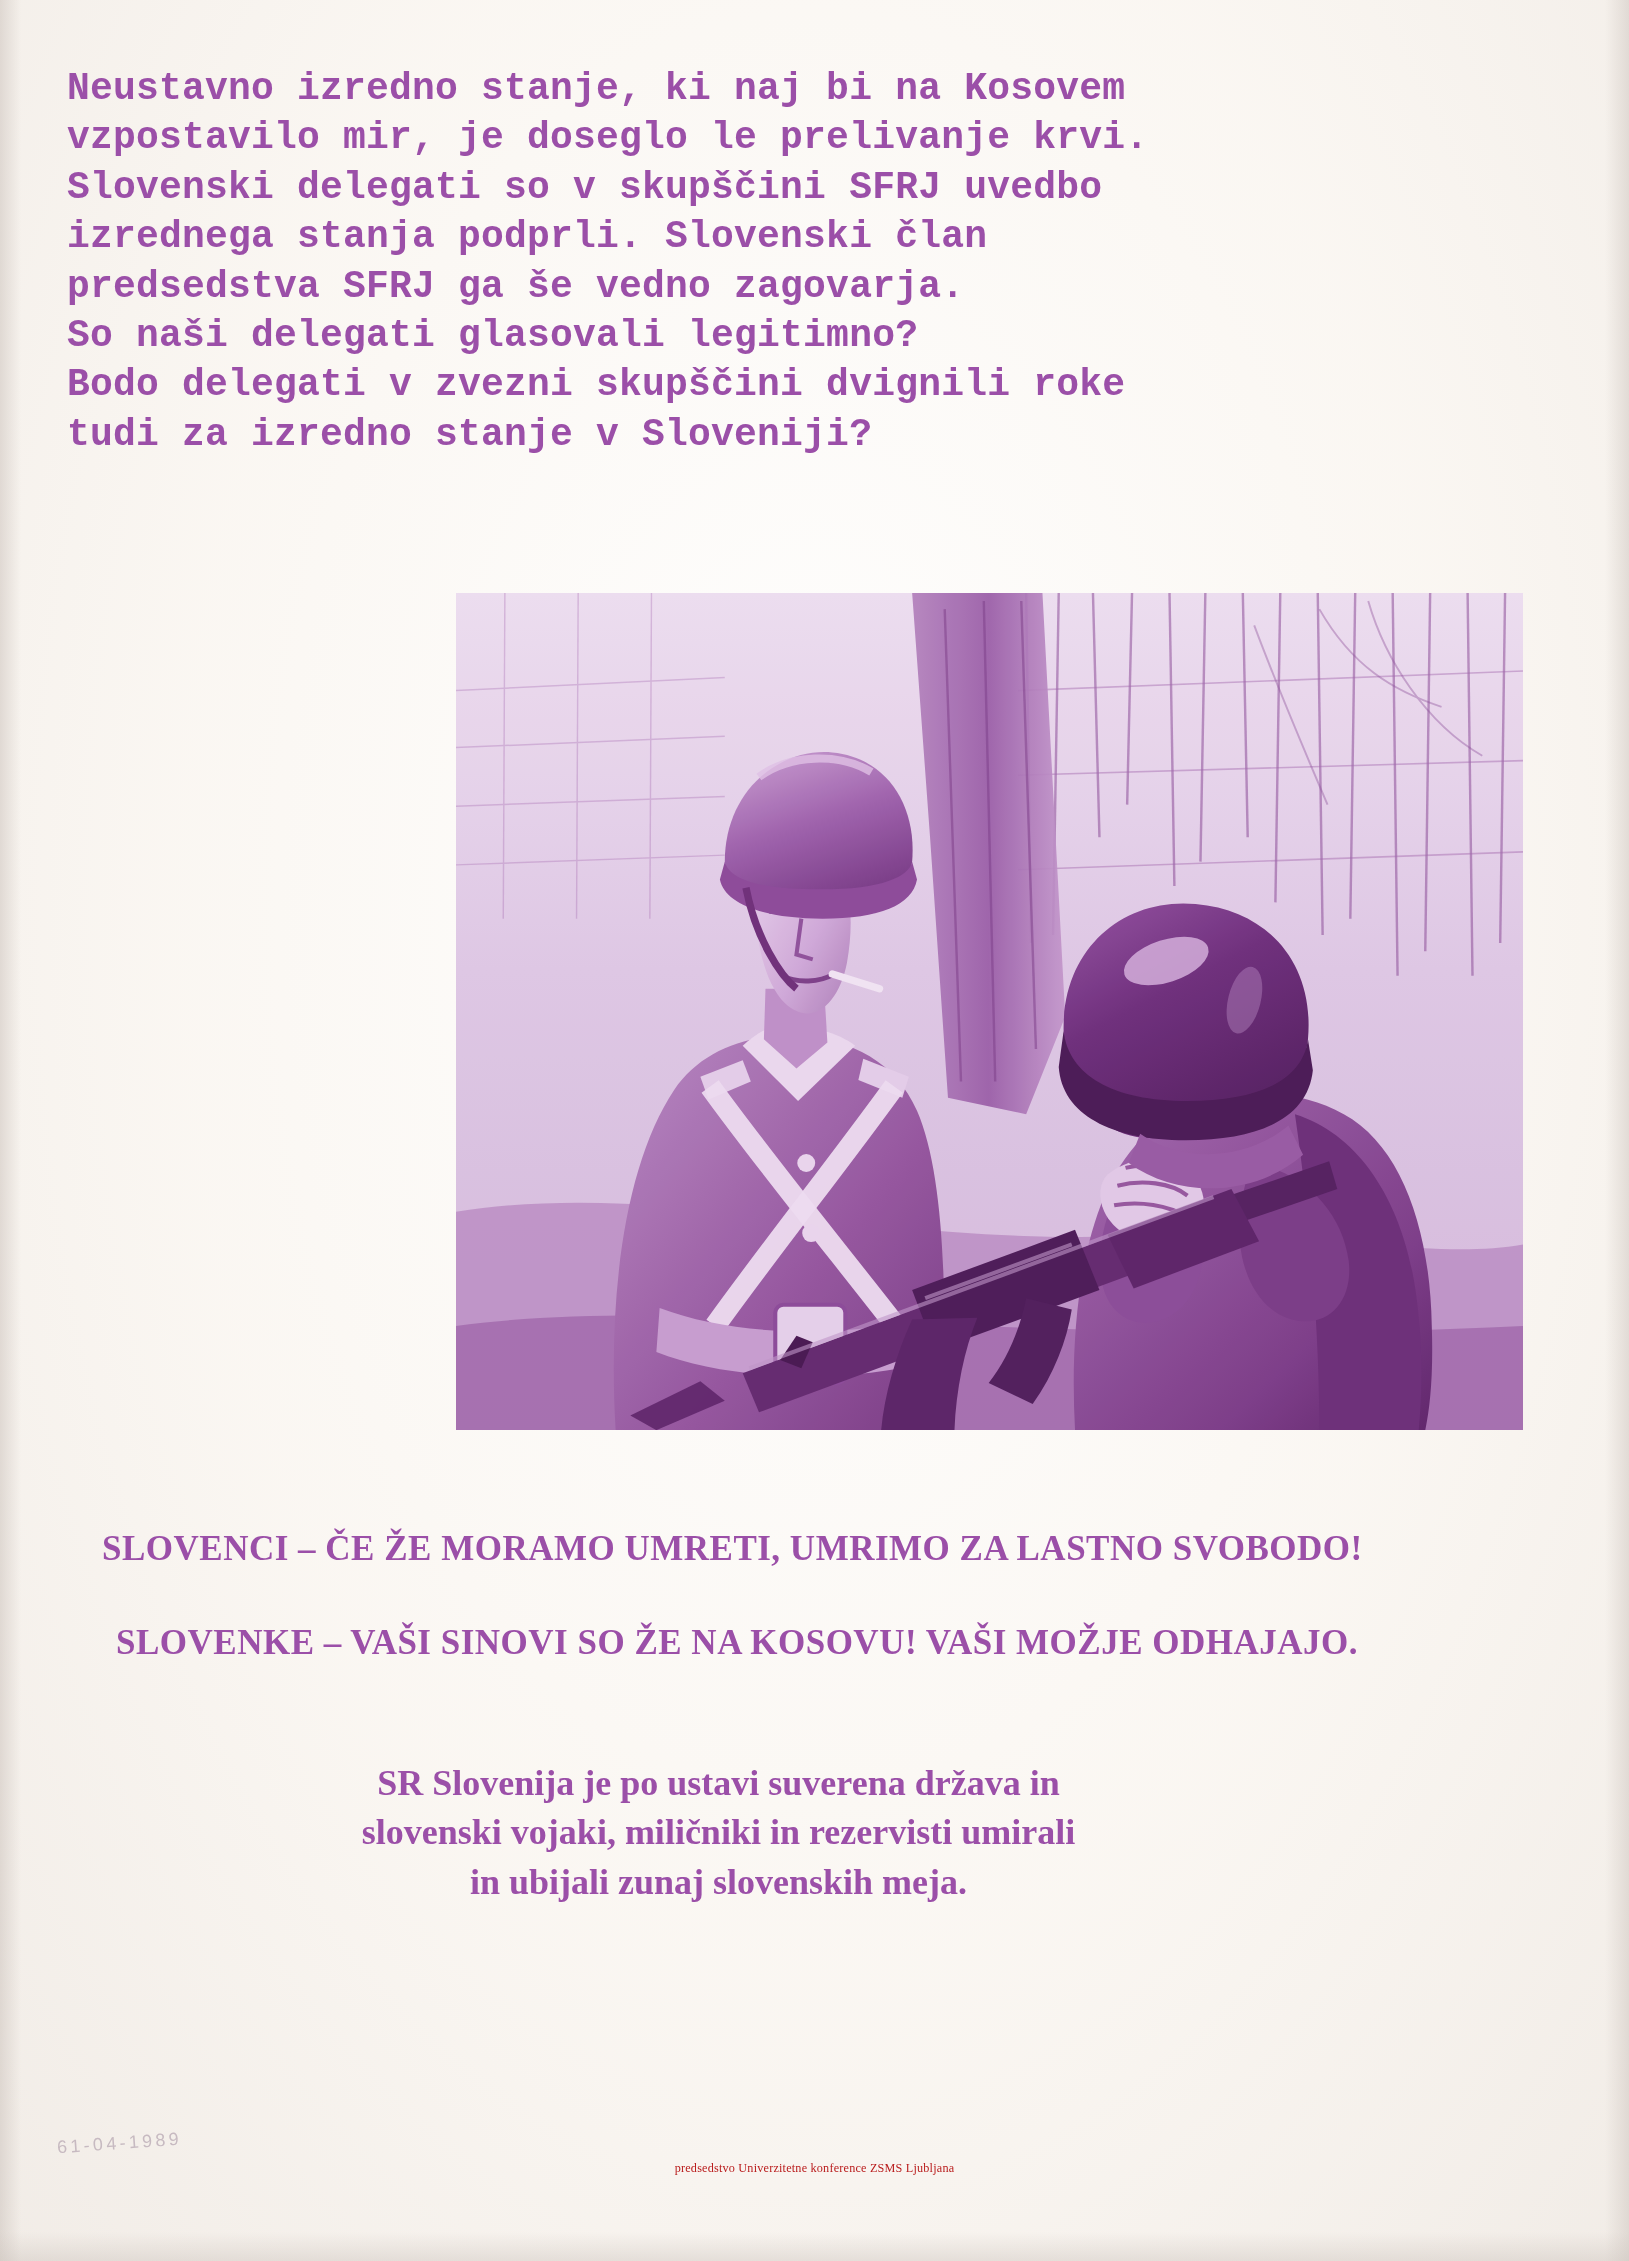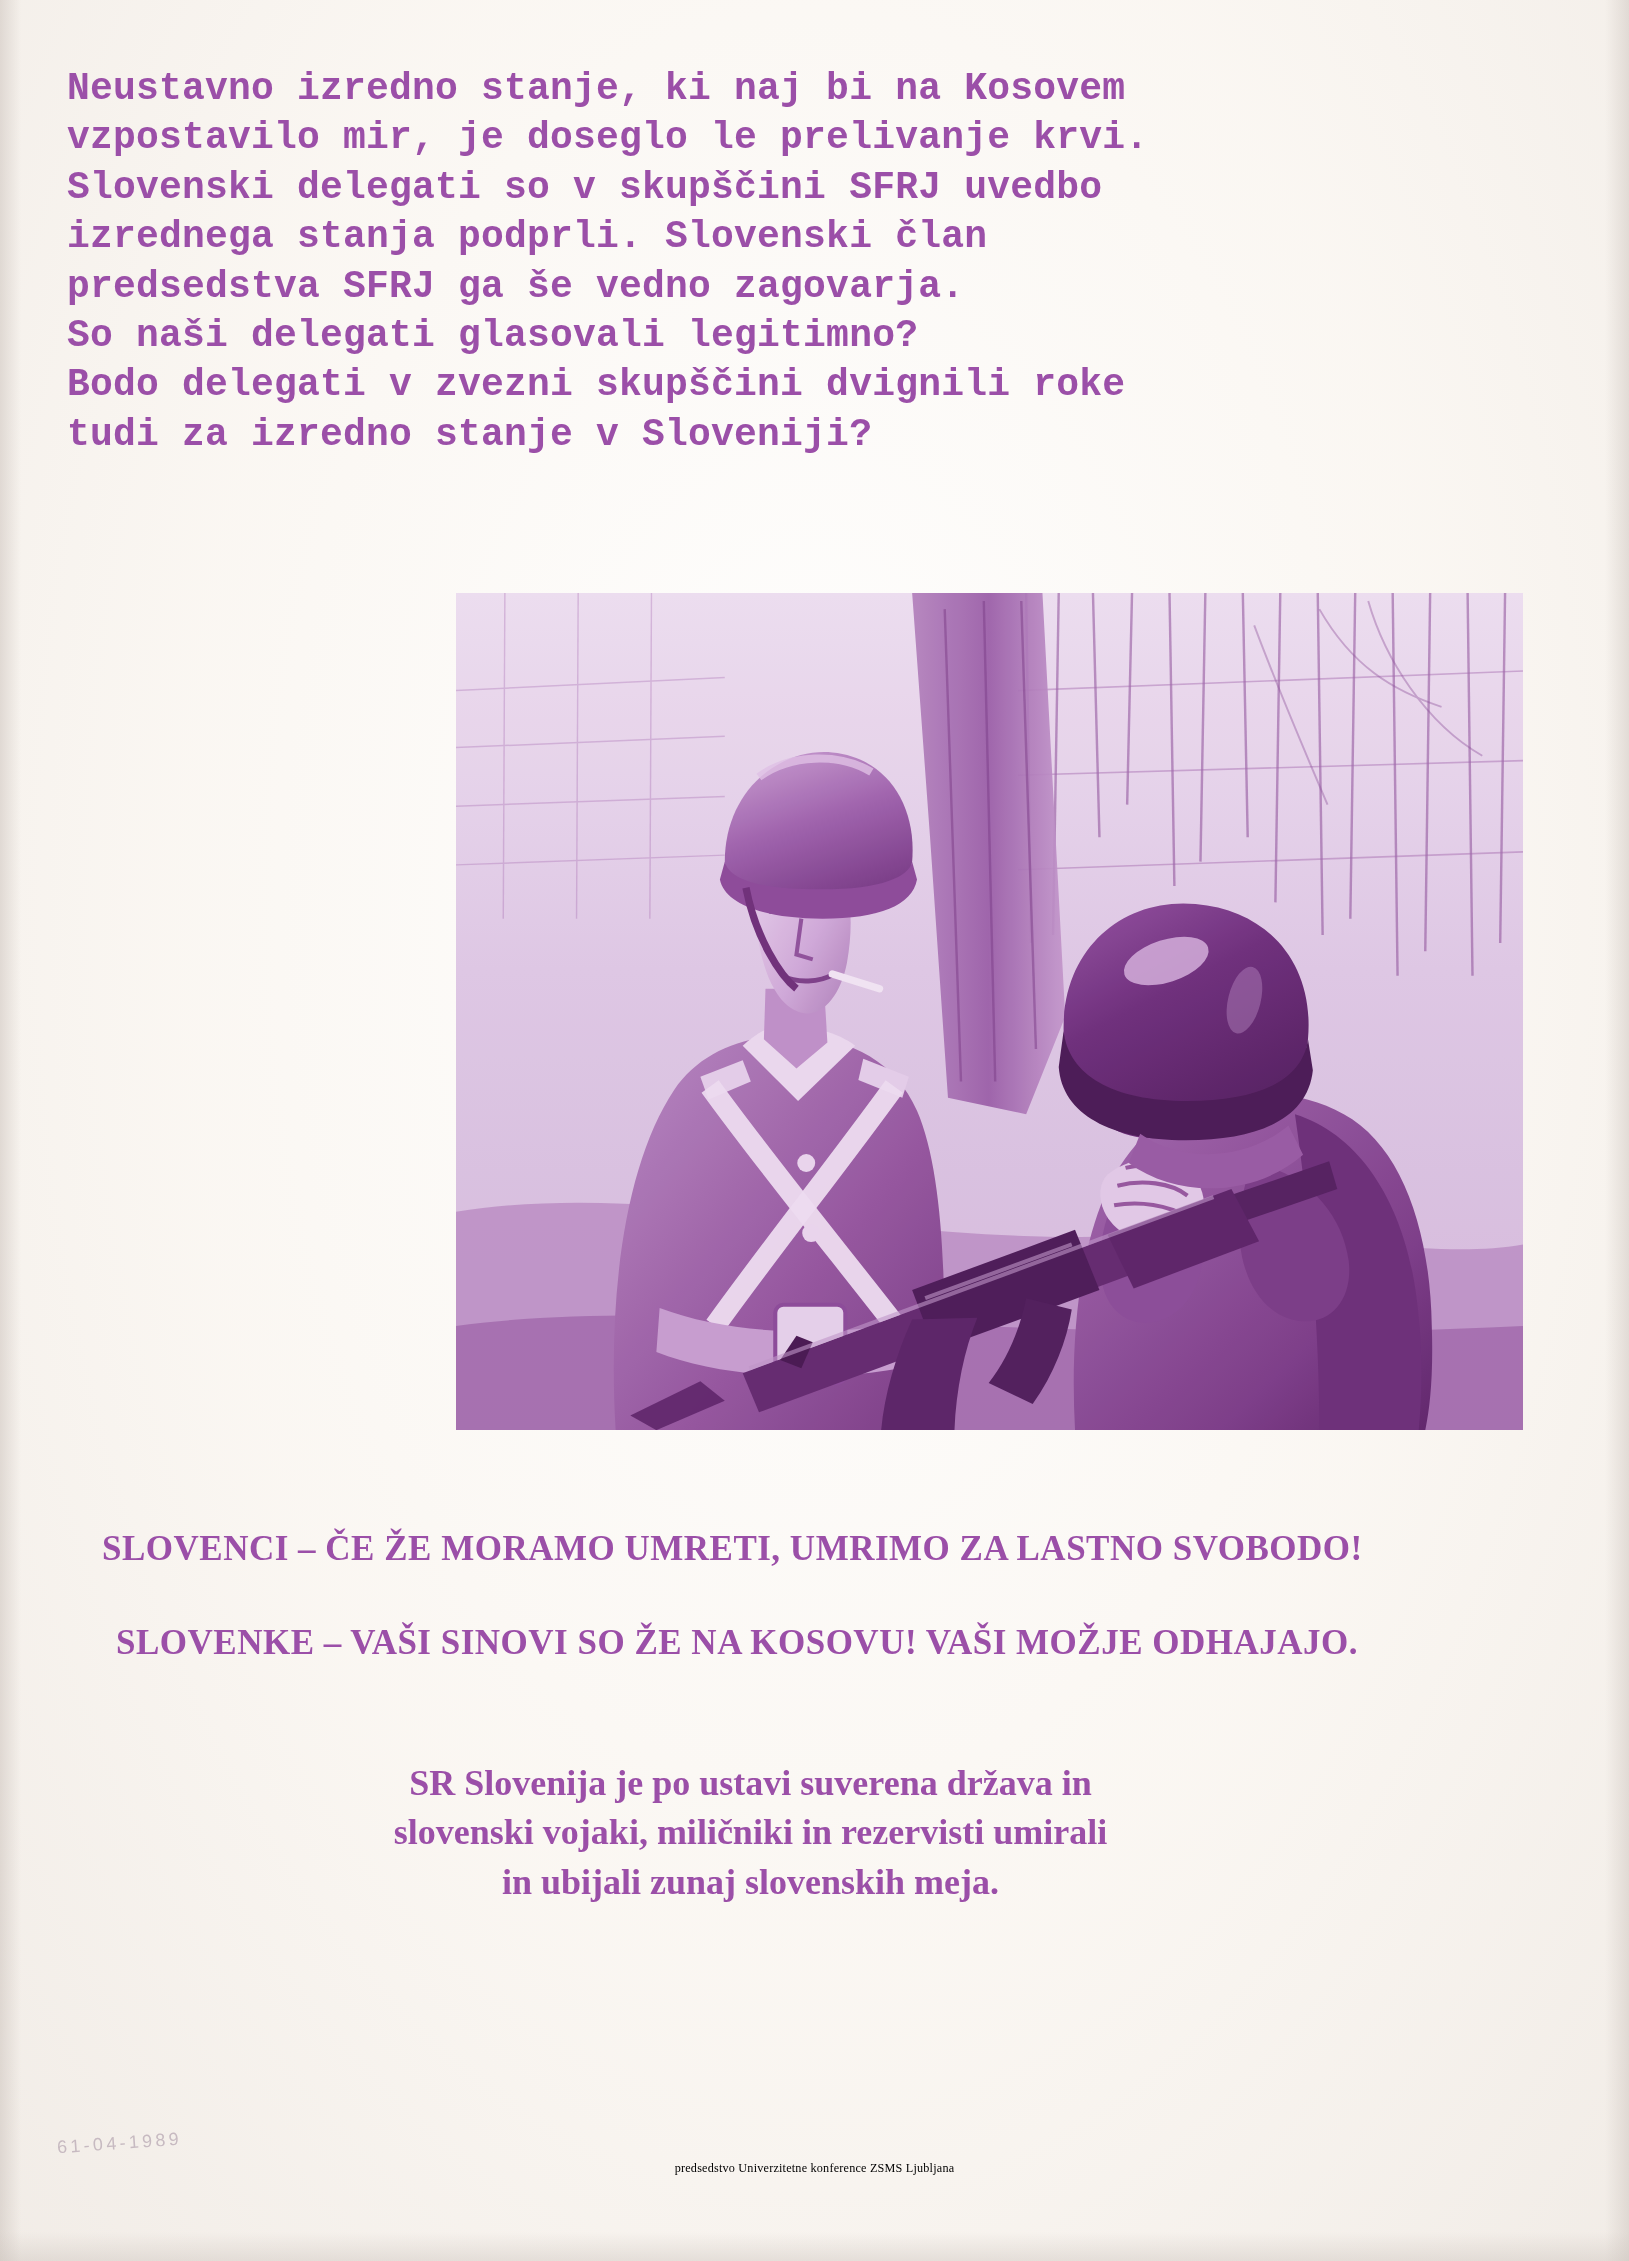--- a/index.html
+++ b/index.html
@@ -97,32 +97,31 @@
     position: absolute;
     left: 0;
     top: 1759px;
     width: 1437px;
     text-align: center;
     color: #9b4fa8;
     font-family: "Liberation Serif", serif;
     font-weight: bold;
     font-size: 36px;
     line-height: 1.37;
-    margin-left: 32px;
   }
   .closing .line { display: block; }
 
   
   .credit {
     position: absolute;
     left: 0;
     top: 2161px;
     width: 1629px;
     text-align: center;
-    color: #000000;
+    color: #b91c1c;
     font-family: "Liberation Serif", serif;
     font-size: 12.2px;
     letter-spacing: 0.2px;
   }
 
   
   .archive-mark {
     position: absolute;
     left: 57px;
     top: 2133px;

